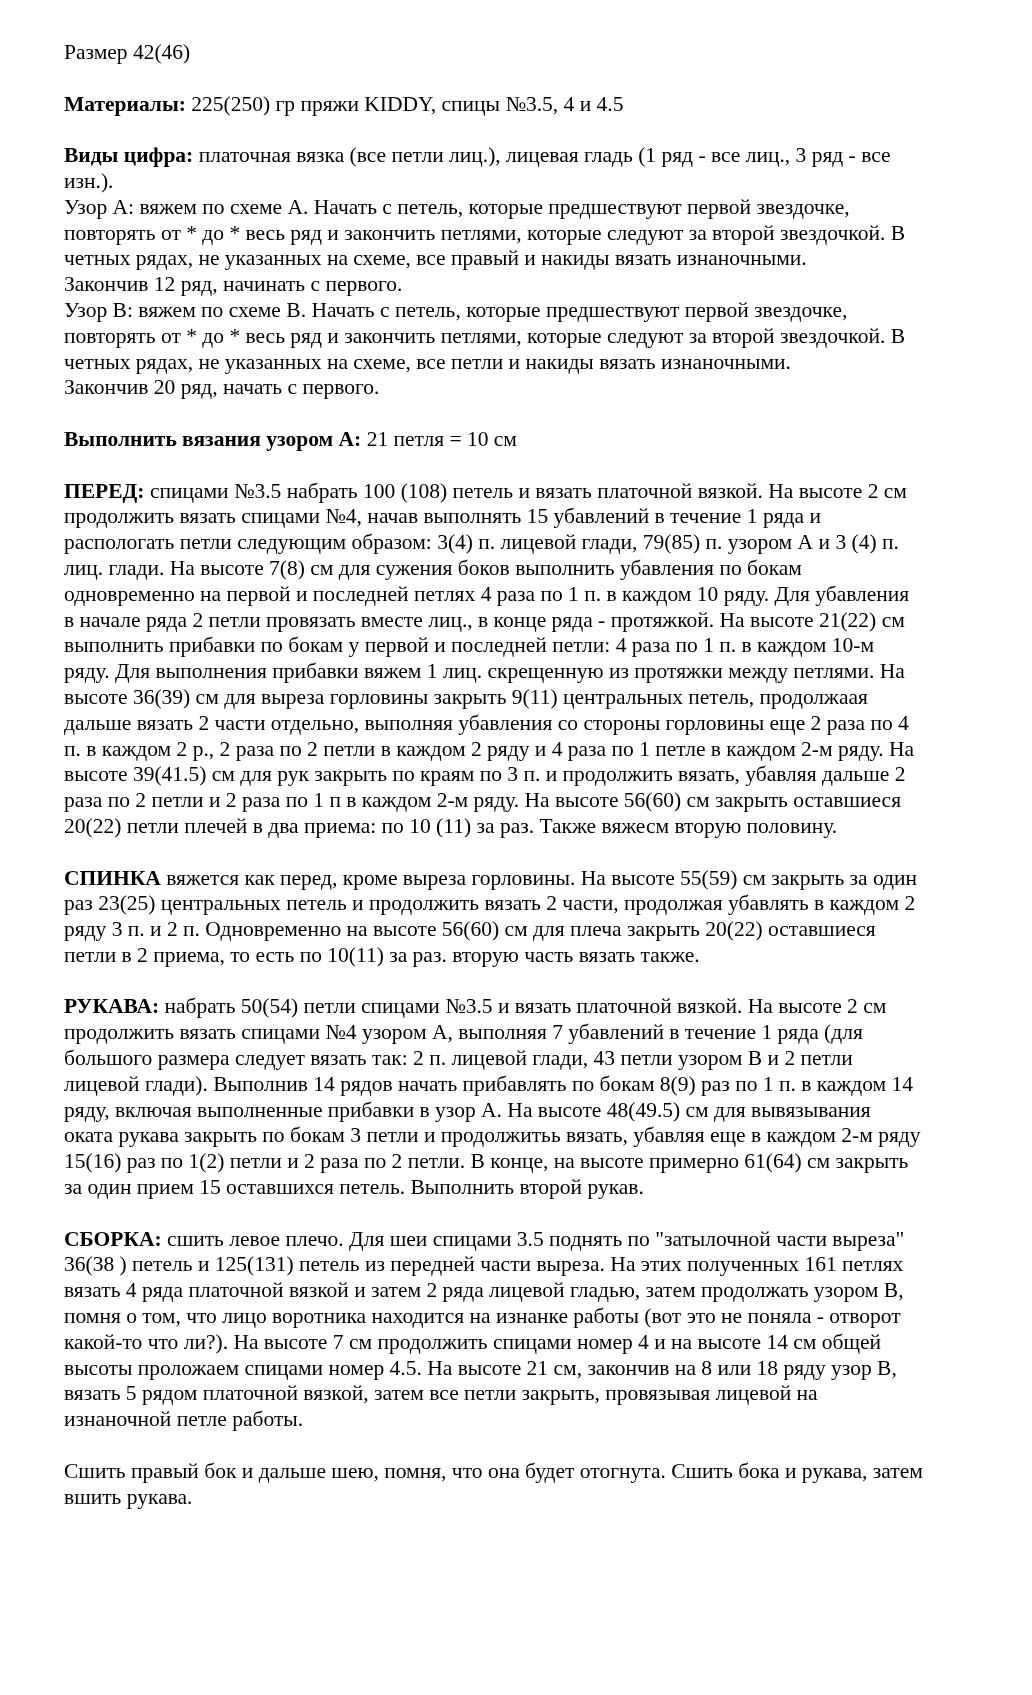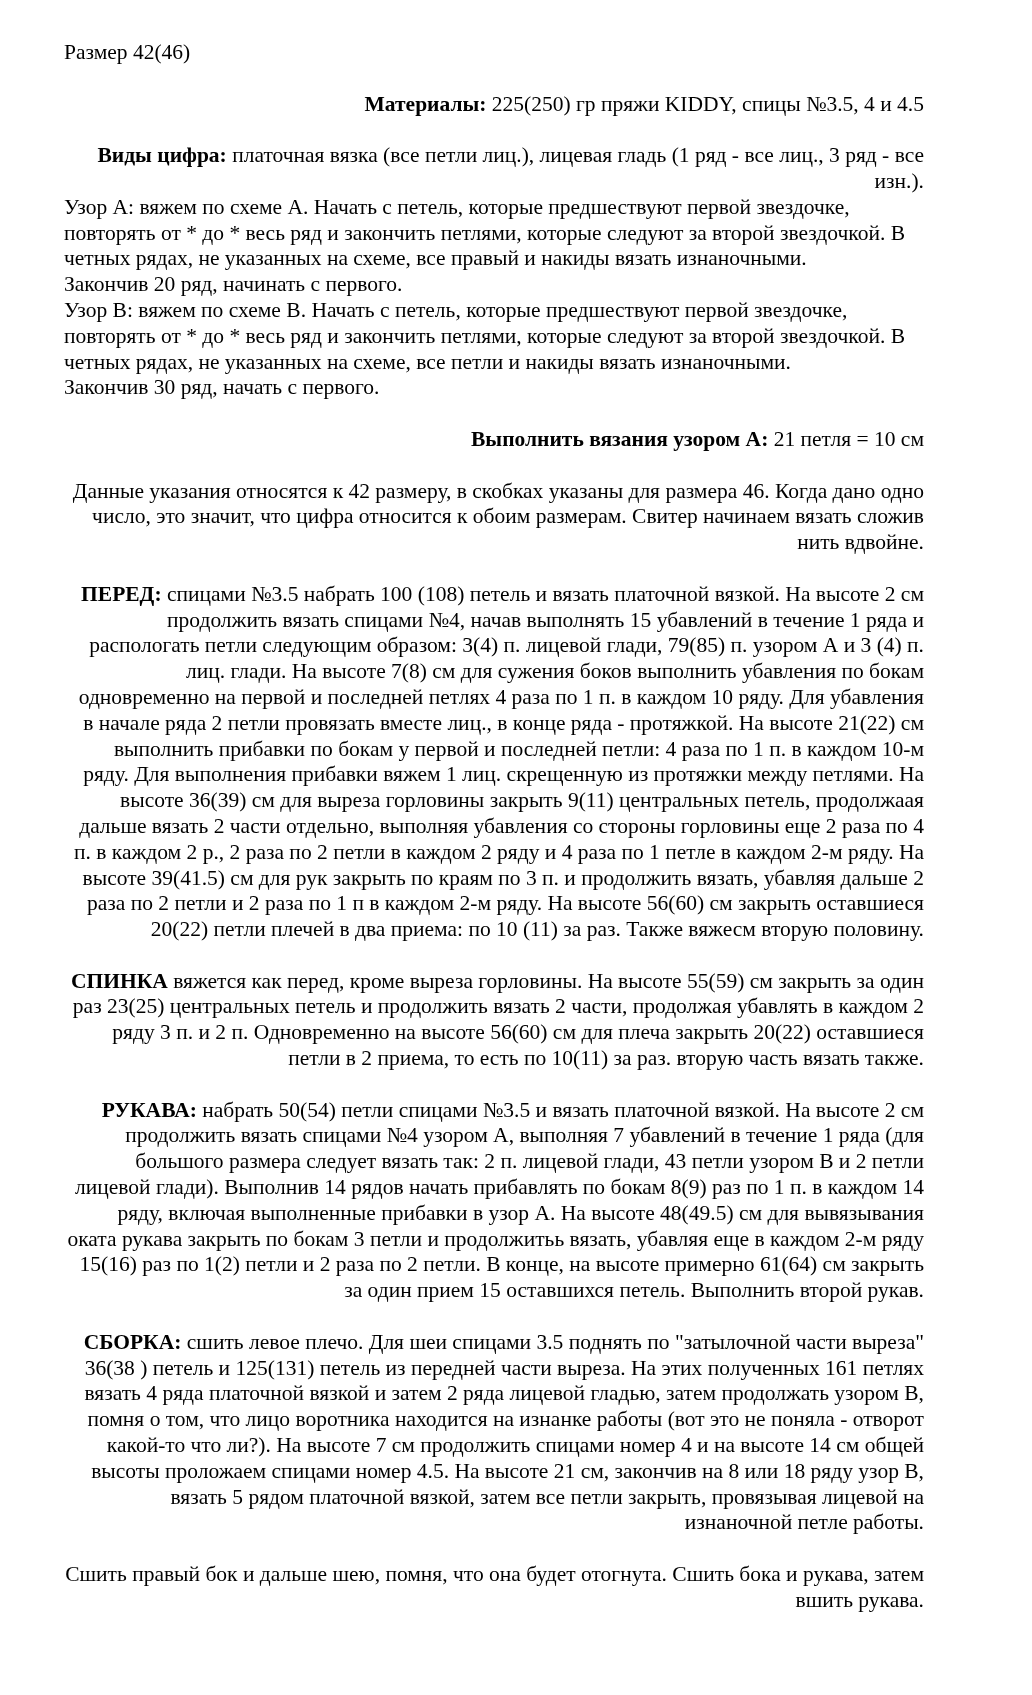--- a/index.html
+++ b/index.html
@@ -19,48 +19,46 @@
     font-size: 21.5px;
     line-height: 25.8px;
     overflow: hidden;
   }
   p.block {
     margin: 0;
     padding: 0;
   }
   p.block.gap {
     margin-top: 25.8px;
-    text-align: right;
   }
   .lead {
     font-weight: bold;
   }
 </style>
 </head>
 <body>
 
 <div class="page">
 
   <p class="block"><span class="lead"></span><span>Размер 42(46)</span></p>
 
   <p class="block gap"><span class="lead">Материалы:</span><span> 225(250) гр пряжи KIDDY, спицы №3.5, 4 и 4.5</span></p>
 
   <p class="block gap"><span class="lead">Виды цифра:</span><span> платочная вязка (все петли лиц.), лицевая гладь (1 ряд - все лиц., 3 ряд - все изн.).</span></p>
 
   <p class="block"><span class="lead"></span><span>Узор А: вяжем по схеме А. Начать с петель, которые предшествуют первой звездочке, повторять от * до * весь ряд и закончить петлями, которые следуют за второй звездочкой. В четных рядах, не указанных на схеме, все правый и накиды вязать изнаночными.</span></p>
 
-  <p class="block"><span class="lead"></span><span>Закончив 20 ряд, начинать с первого.</span></p>
+  <p class="block"><span class="lead"></span><span>Закончив 12 ряд, начинать с первого.</span></p>
 
   <p class="block"><span class="lead"></span><span>Узор В: вяжем по схеме В. Начать с петель, которые предшествуют первой звездочке, повторять от * до * весь ряд и закончить петлями, которые следуют за второй звездочкой. В четных рядах, не указанных на схеме, все петли и накиды вязать изнаночными.</span></p>
 
-  <p class="block"><span class="lead"></span><span>Закончив 30 ряд, начать с первого.</span></p>
+  <p class="block"><span class="lead"></span><span>Закончив 20 ряд, начать с первого.</span></p>
 
   <p class="block gap"><span class="lead">Выполнить вязания узором А:</span><span> 21 петля = 10 см</span></p>
 
-  <p class="block gap"><span class="lead"></span><span>Данные указания относятся к 42 размеру, в скобках указаны для размера 46. Когда дано одно число, это значит, что цифра относится к обоим размерам. Свитер начинаем вязать сложив нить вдвойне.</span></p>
 
   <p class="block gap"><span class="lead">ПЕРЕД:</span><span> спицами №3.5 набрать 100 (108) петель и вязать платочной вязкой. На высоте 2 см продолжить вязать спицами №4, начав выполнять 15 убавлений в течение 1 ряда и распологать петли следующим образом: 3(4) п. лицевой глади, 79(85) п. узором А и 3 (4) п. лиц. глади. На высоте 7(8) см для сужения боков выполнить убавления по бокам одновременно на первой и последней петлях 4 раза по 1 п. в каждом 10 ряду. Для убавления в начале ряда 2 петли провязать вместе лиц., в конце ряда - протяжкой. На высоте 21(22) см выполнить прибавки по бокам у первой и последней петли: 4 раза по 1 п. в каждом 10-м ряду. Для выполнения прибавки вяжем 1 лиц. скрещенную из протяжки между петлями. На высоте 36(39) см для выреза горловины закрыть 9(11) центральных петель, продолжаая дальше вязать 2 части отдельно, выполняя убавления со стороны горловины еще 2 раза по 4 п. в каждом 2 р., 2 раза по 2 петли в каждом 2 ряду и 4 раза по 1 петле в каждом 2-м ряду. На высоте 39(41.5) см для рук закрыть по краям по 3 п. и продолжить вязать, убавляя дальше 2 раза по 2 петли и 2 раза по 1 п в каждом 2-м ряду. На высоте 56(60) см закрыть оставшиеся 20(22) петли плечей в два приема: по 10 (11) за раз. Также вяжесм вторую половину.</span></p>
 
   <p class="block gap"><span class="lead">СПИНКА</span><span> вяжется как перед, кроме выреза горловины. На высоте 55(59) см закрыть за один раз 23(25) центральных петель и продолжить вязать 2 части, продолжая убавлять в каждом 2 ряду 3 п. и 2 п. Одновременно на высоте 56(60) см для плеча закрыть 20(22) оставшиеся петли в 2 приема, то есть по 10(11) за раз. вторую часть вязать также.</span></p>
 
   <p class="block gap"><span class="lead">РУКАВА:</span><span> набрать 50(54) петли спицами №3.5 и вязать платочной вязкой. На высоте 2 см продолжить вязать спицами №4 узором А, выполняя 7 убавлений в течение 1 ряда (для большого размера следует вязать так: 2 п. лицевой глади, 43 петли узором В и 2 петли лицевой глади). Выполнив 14 рядов начать прибавлять по бокам 8(9) раз по 1 п. в каждом 14 ряду, включая выполненные прибавки в узор А. На высоте 48(49.5) см для вывязывания оката рукава закрыть по бокам 3 петли и продолжитьь вязать, убавляя еще в каждом 2-м ряду 15(16) раз по 1(2) петли и 2 раза по 2 петли. В конце, на высоте примерно 61(64) см закрыть за один прием 15 оставшихся петель. Выполнить второй рукав.</span></p>
 
   <p class="block gap"><span class="lead">СБОРКА:</span><span> сшить левое плечо. Для шеи спицами 3.5 поднять по "затылочной части выреза" 36(38 ) петель и 125(131) петель из передней части выреза. На этих полученных 161 петлях вязать 4 ряда платочной вязкой и затем 2 ряда лицевой гладью, затем продолжать узором В, помня о том, что лицо воротника находится на изнанке работы (вот это не поняла - отворот какой-то что ли?). На высоте 7 см продолжить спицами номер 4 и на высоте 14 см общей высоты проложаем спицами номер 4.5. На высоте 21 см, закончив на 8 или 18 ряду узор В, вязать 5 рядом платочной вязкой, затем все петли закрыть, провязывая лицевой на изнаночной петле работы.</span></p>
 
   <p class="block gap"><span class="lead"></span><span>Сшить правый бок и дальше шею, помня, что она будет отогнута. Сшить бока и рукава, затем вшить рукава.</span></p>

